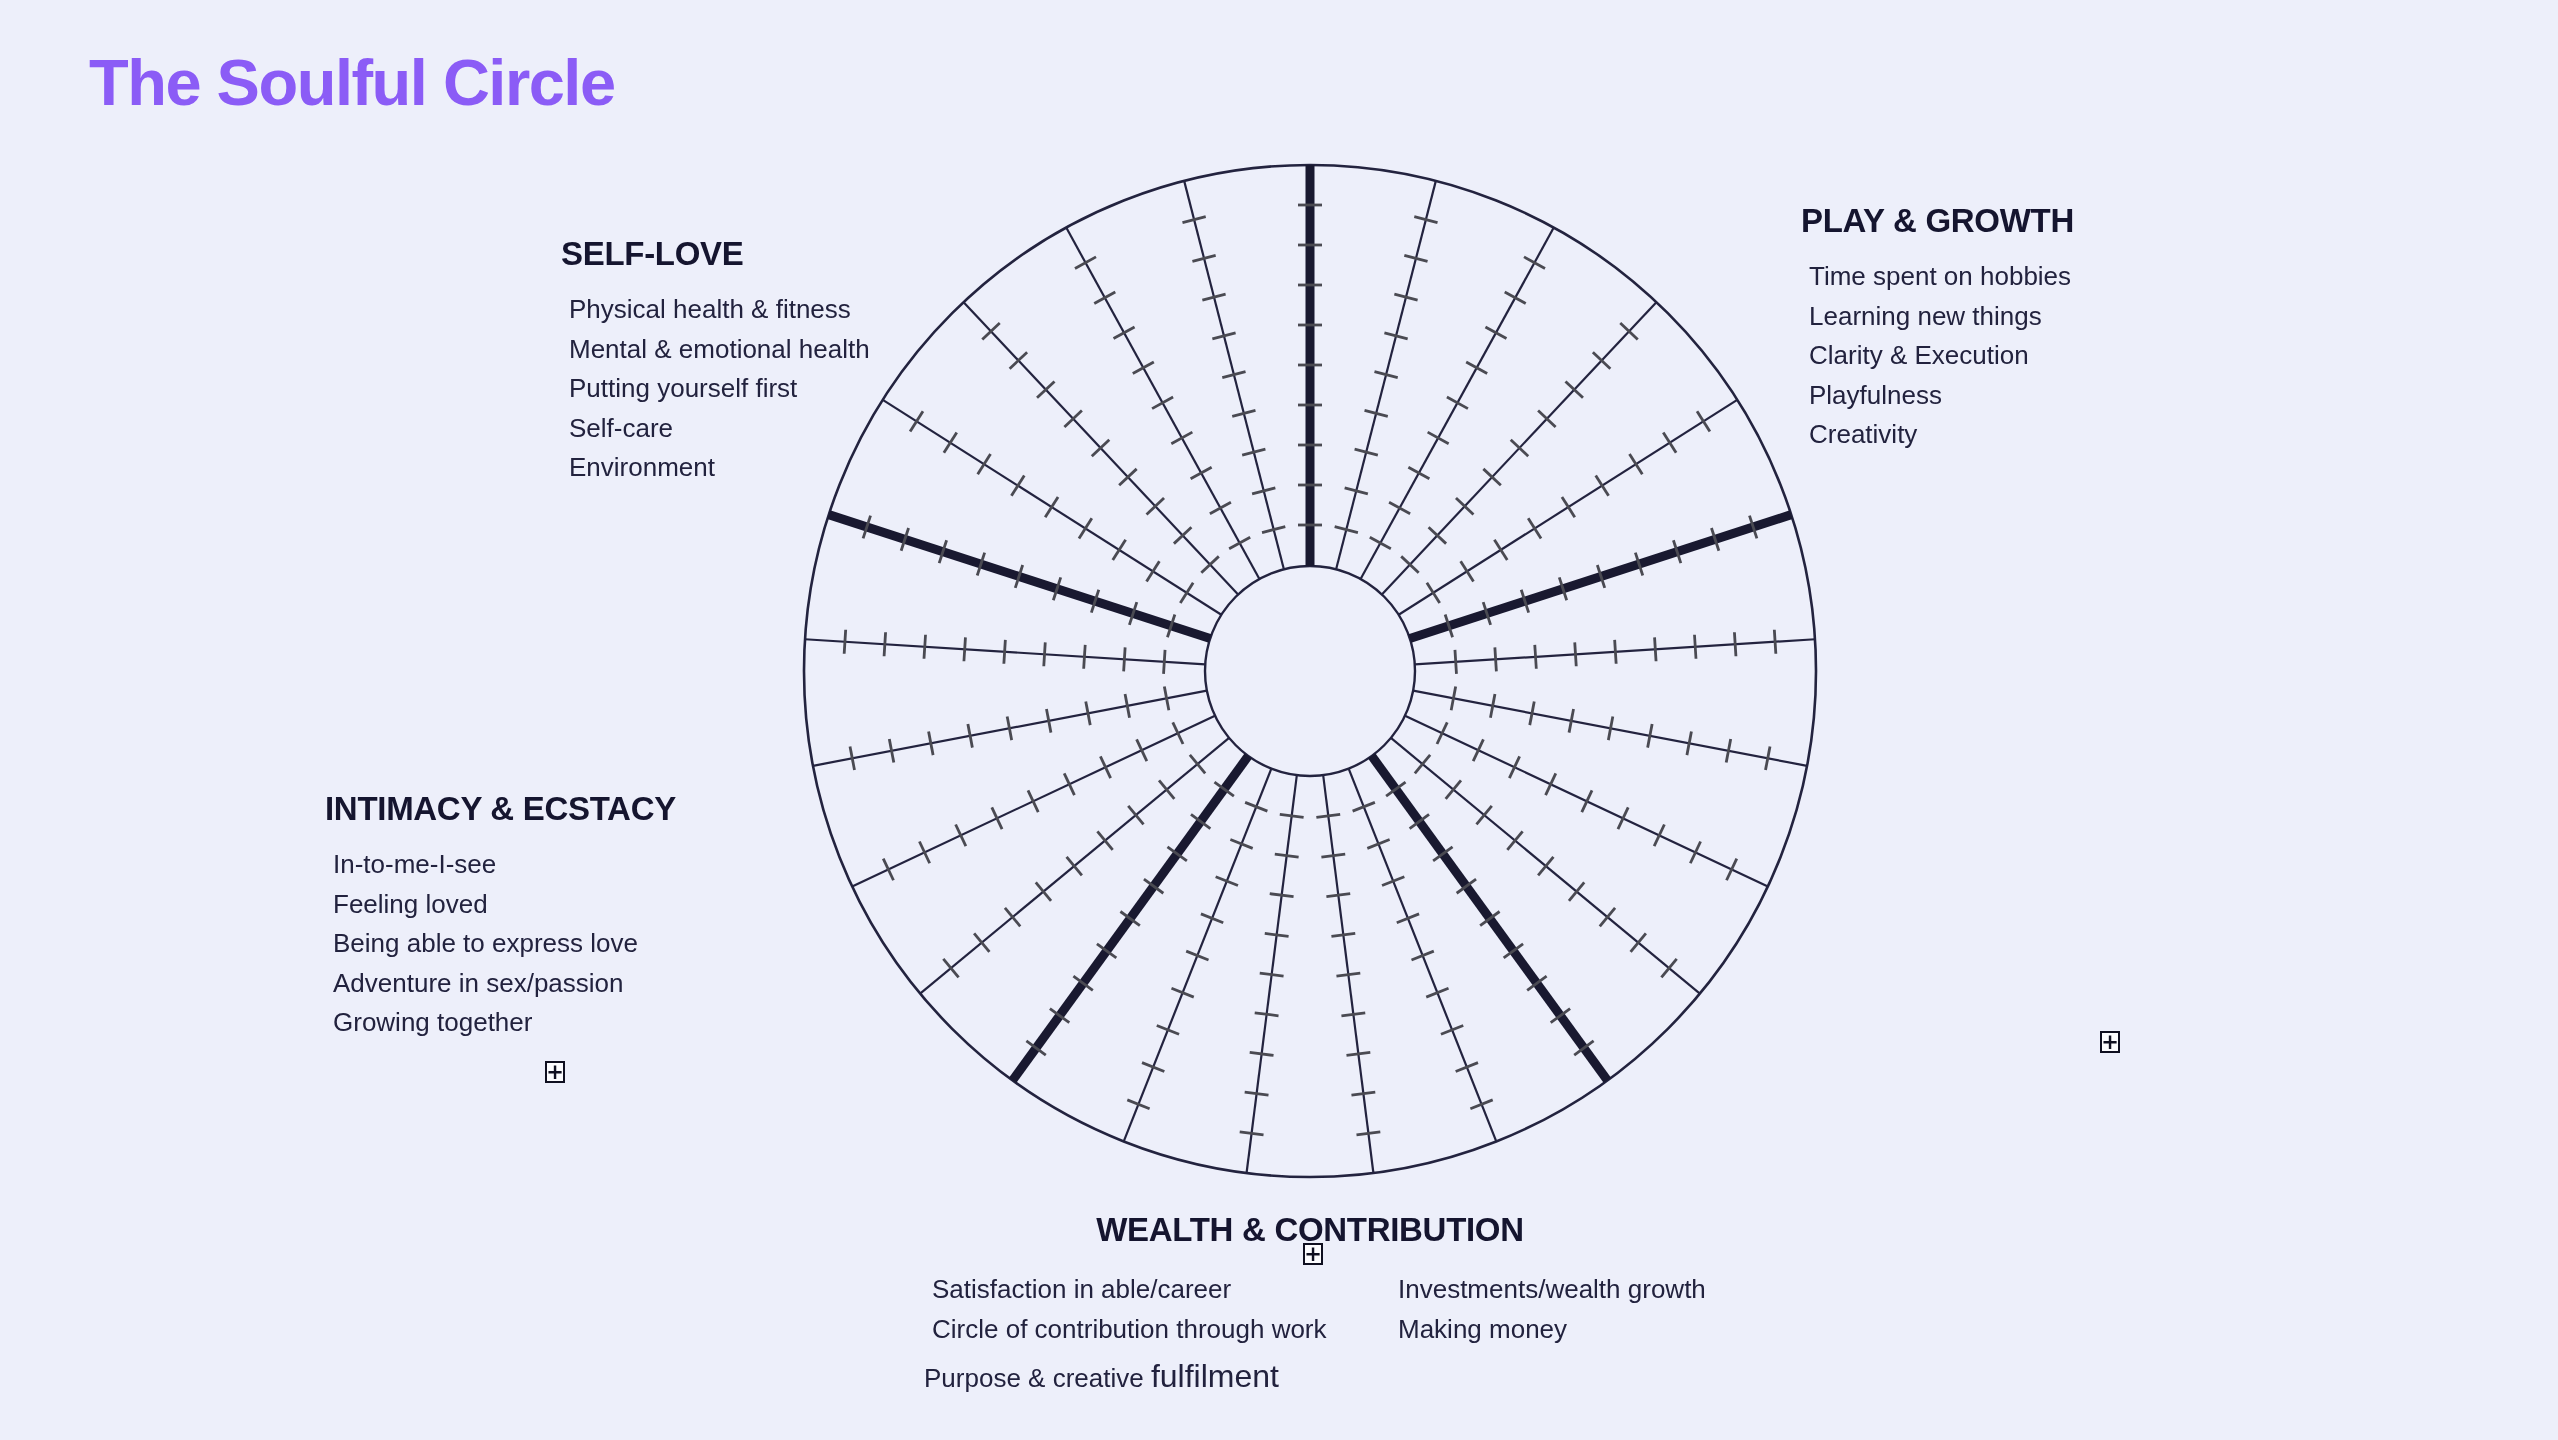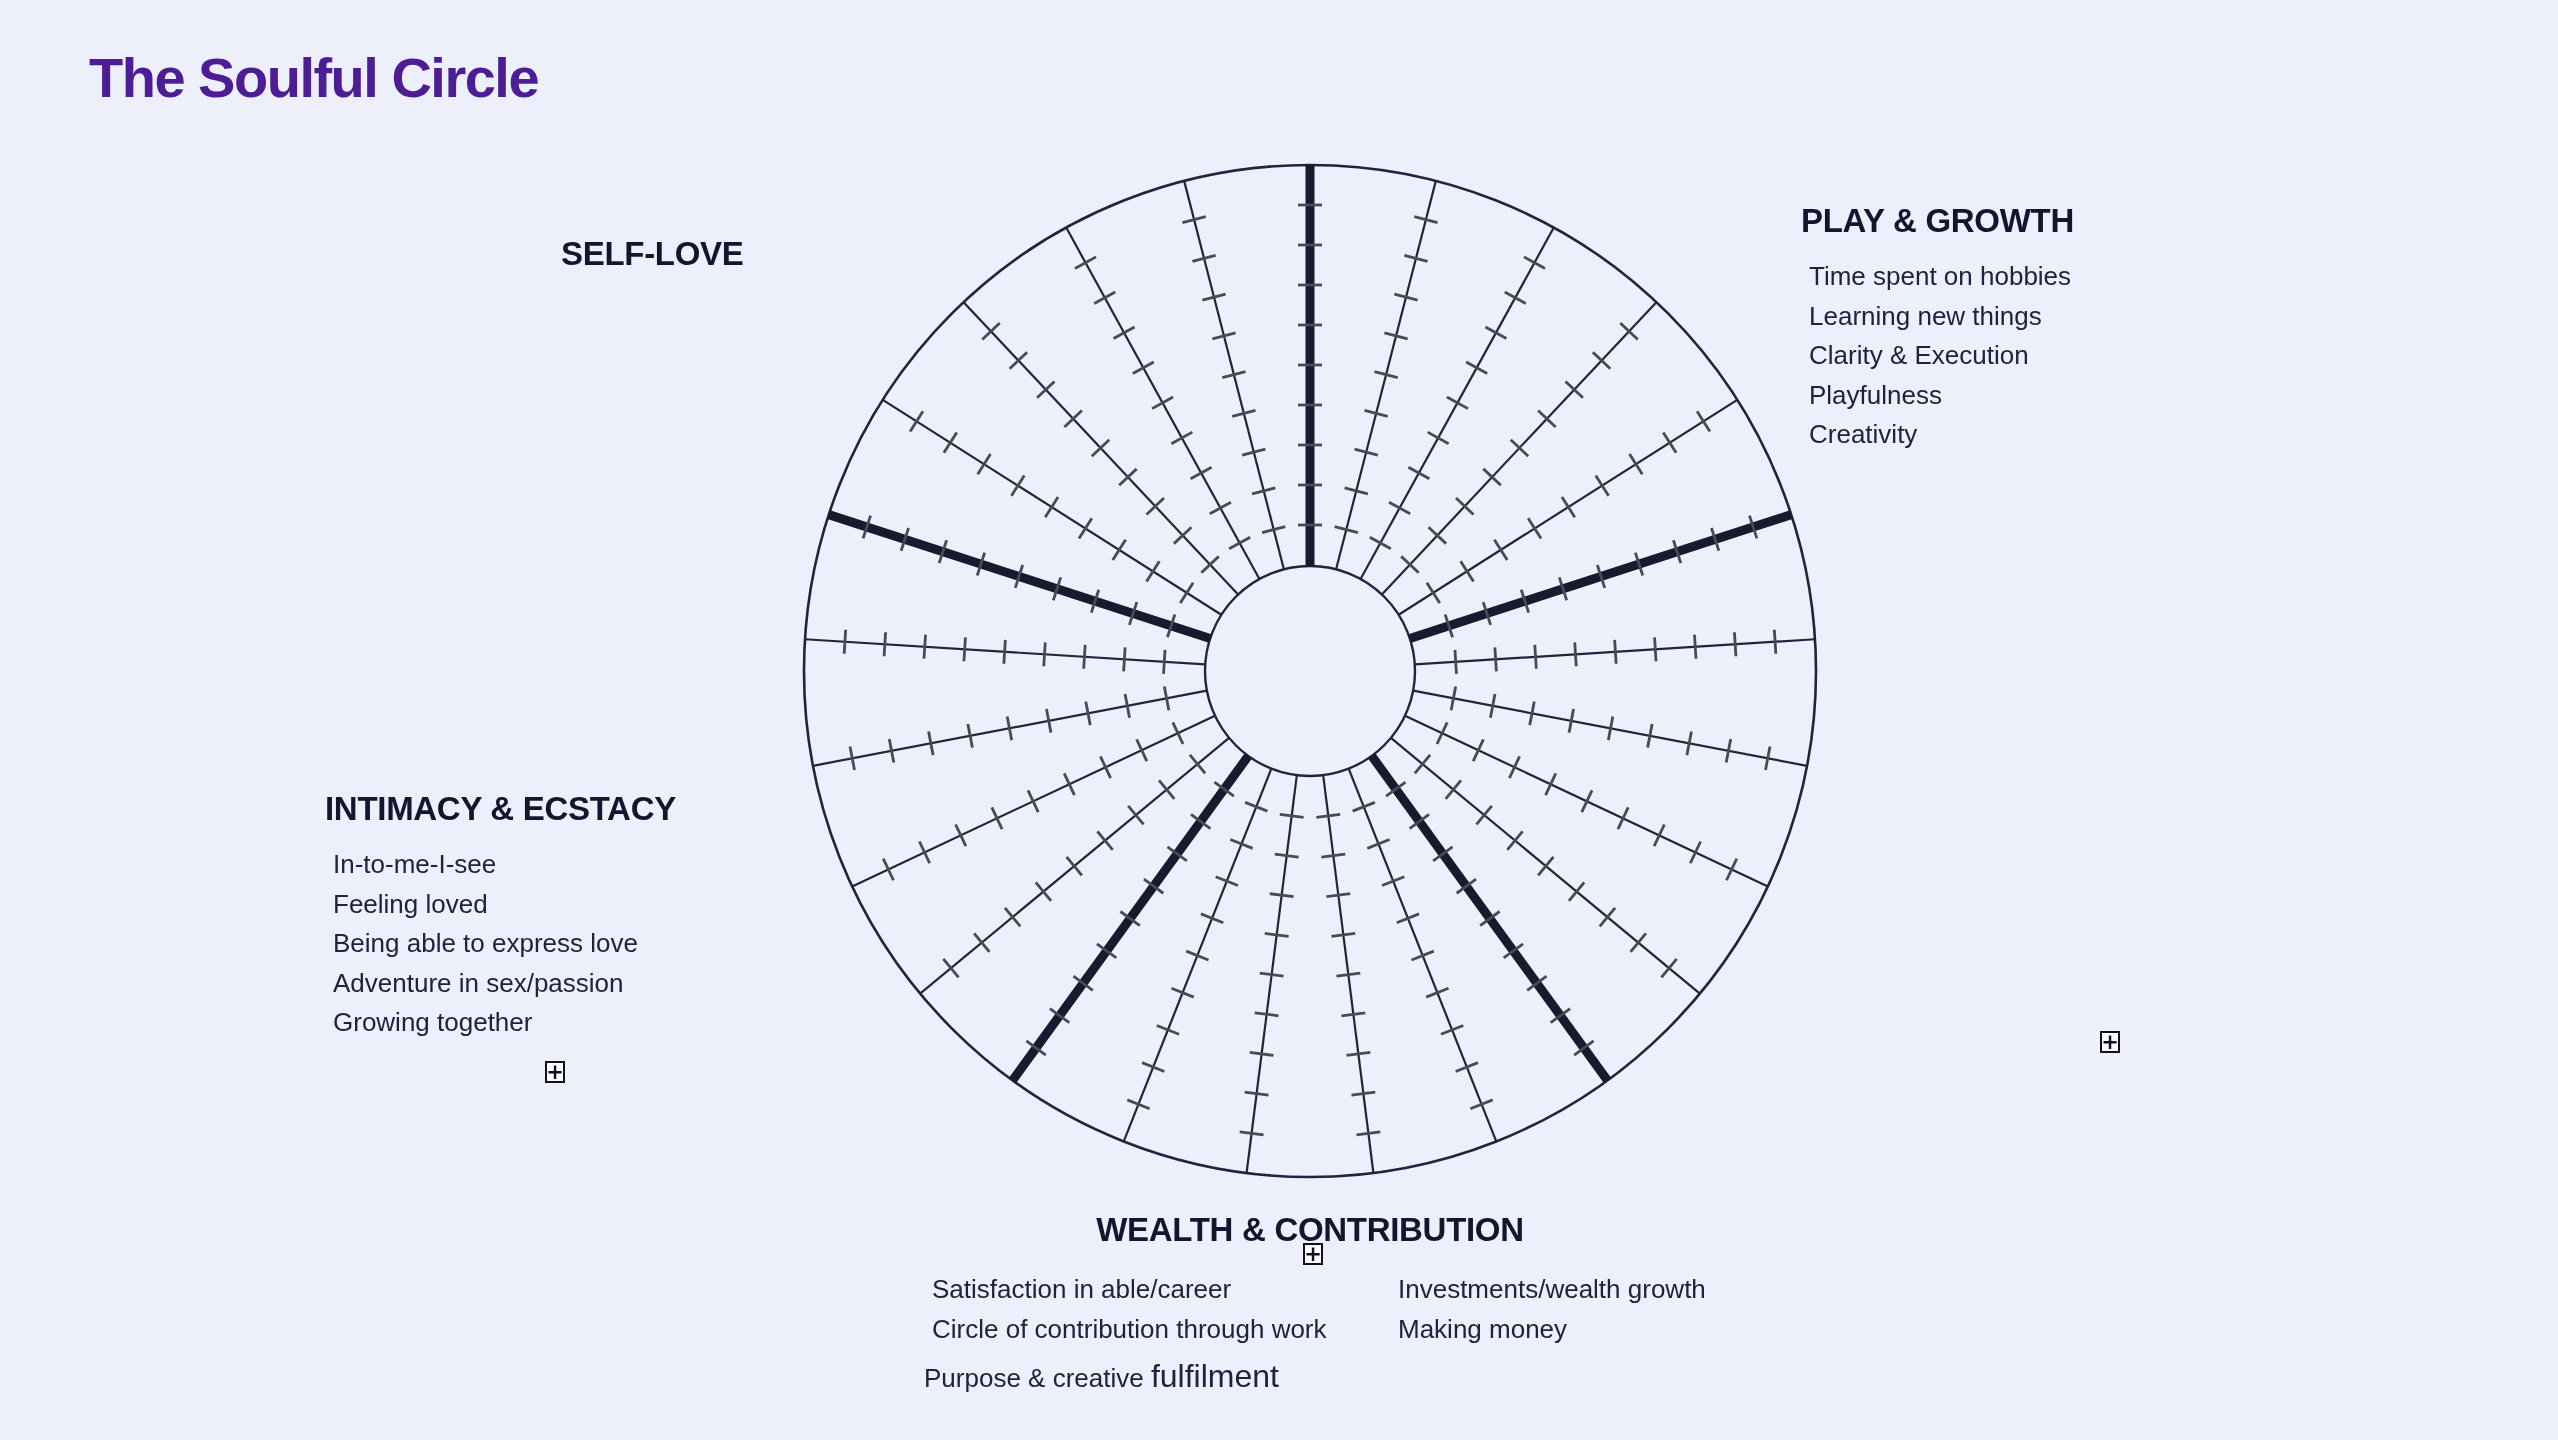--- a/index.html
+++ b/index.html
@@ -7,22 +7,22 @@
   .canvas {
     position:relative;
     width:2558px; height:1440px;
     background:#edeffa;
     overflow:hidden;
     font-family:"Liberation Sans", sans-serif;
     color:#22223e;
   }
   .title {
     position:absolute; left:89px; top:50px;
-    font-size:56px; font-weight:800; letter-spacing:-1.5px;
-    color:#4c1d95; line-height:1;
+    font-size:65px; font-weight:800; letter-spacing:-1.5px;
+    color:#8b5cf6; line-height:1;
   }
   #wheel { position:absolute; left:0; top:0; }
   .cat { position:absolute; }
   .cat h2 {
     font-size:33px; font-weight:800; letter-spacing:-0.3px;
     color:#15152f; margin:0 0 16px 0; line-height:40px; white-space:nowrap;
   }
   .cat ul, .wcol ul {
     list-style:none; margin:8px; padding:0;
     font-size:26px; line-height:39.5px; font-weight:400; color:#22223e;
@@ -310,20 +310,27 @@
       <line x1="1255.4714879476921" y1="410.37260049380586" x2="1232.2254920806051" y2="416.34115778576233" stroke="#4a4a52" stroke-width="2.8"></line>
       <line x1="1245.523892461098" y1="371.62927404866065" x2="1222.277896594011" y2="377.5978313406171" stroke="#4a4a52" stroke-width="2.8"></line>
       <line x1="1235.5762969745037" y1="332.8859476035154" x2="1212.3303011074167" y2="338.85450489547185" stroke="#4a4a52" stroke-width="2.8"></line>
       <line x1="1225.6287014879097" y1="294.1426211583701" x2="1202.3827056208227" y2="300.1111784503266" stroke="#4a4a52" stroke-width="2.8"></line>
       <line x1="1215.6811060013156" y1="255.39929471322486" x2="1192.4351101342286" y2="261.36785200518136" stroke="#4a4a52" stroke-width="2.8"></line>
       <line x1="1205.7335105147213" y1="216.6559682680796" x2="1182.4875146476343" y2="222.62452556003612" stroke="#4a4a52" stroke-width="2.8"></line>
     </svg>
 
   <section class="cat cat--self">
     <h2>SELF-LOVE</h2>
+    <ul>
+      <li>Physical health &amp; fitness</li>
+      <li>Mental &amp; emotional health</li>
+      <li>Putting yourself first</li>
+      <li>Self-care</li>
+      <li>Environment</li>
+    </ul>
   </section>
 
   <section class="cat cat--play">
     <h2>PLAY &amp; GROWTH</h2>
     <ul>
       <li>Time spent on hobbies</li>
       <li>Learning new things</li>
       <li>Clarity &amp; Execution</li>
       <li>Playfulness</li>
       <li>Creativity</li>

